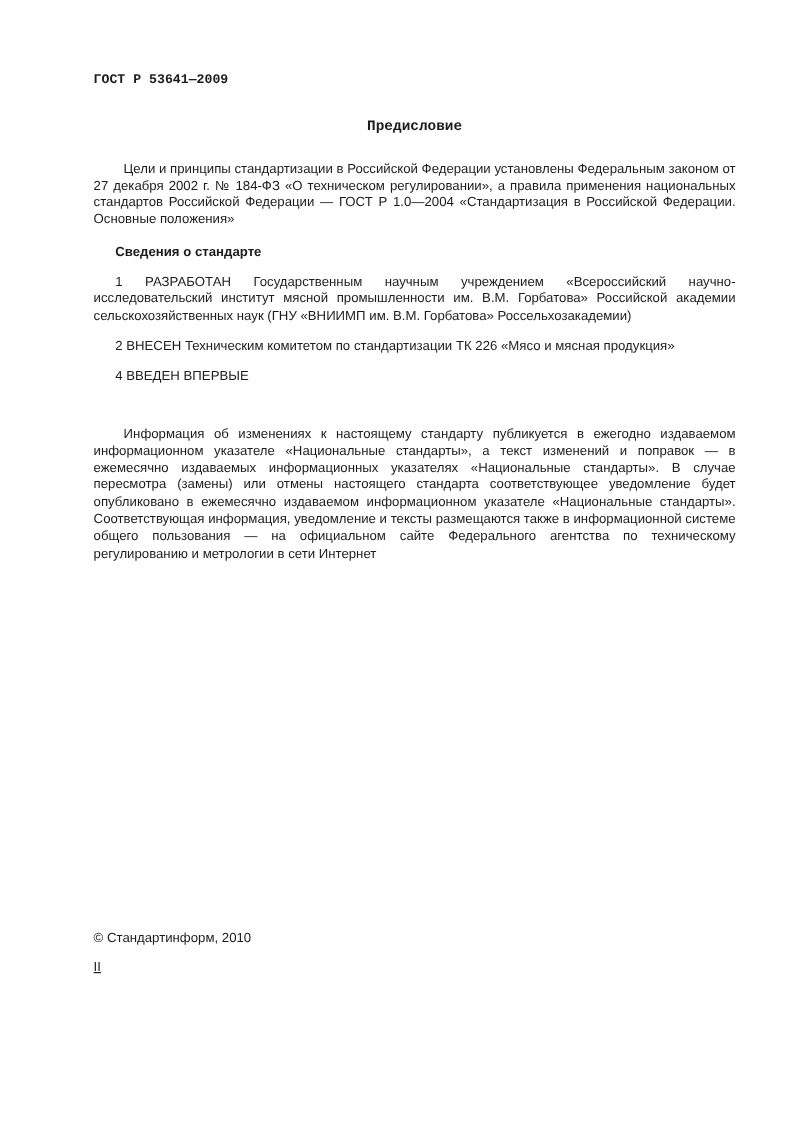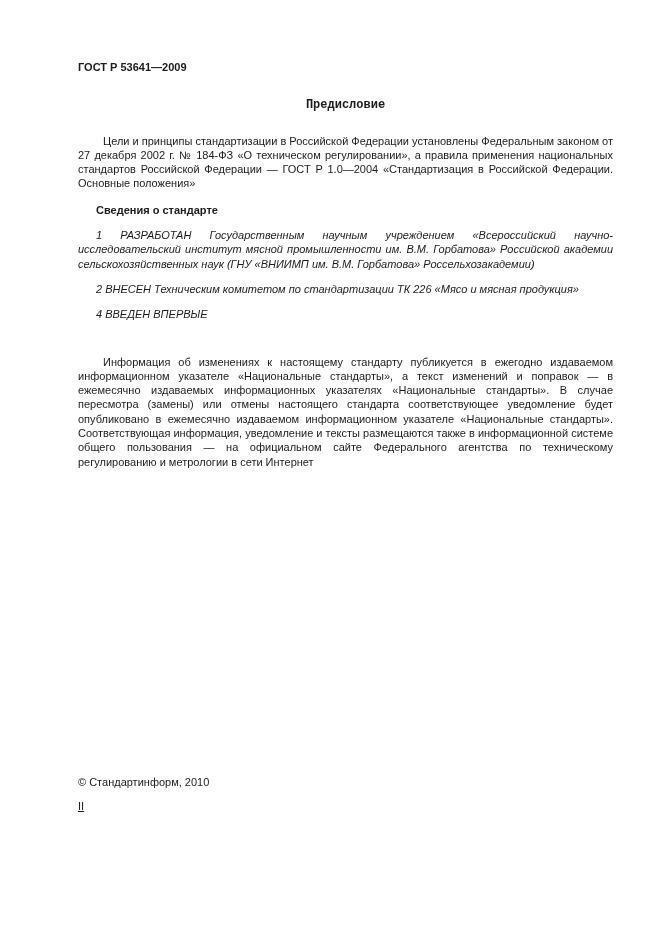--- a/index.html
+++ b/index.html
@@ -22,20 +22,21 @@
   .content {
     position: absolute;
     top: 60px;
     left: 78px;
     width: 535px;
   }
   .doc-number {
     font-weight: bold;
     font-size: 11px;
     margin: 0 0 24px 0;
+    font-family: Liberation Mono, monospace;
   }
   .page-title {
     font-weight: bold;
     font-size: 12px;
     text-align: center;
     margin: 0 0 21px 0;
     font-family: Liberation Mono, monospace;
   }
   p.body-par {
     margin: 0;
@@ -44,21 +45,20 @@
   }
   .info-heading {
     font-weight: bold;
     margin: 12px 0 0 0;
     text-indent: 18px;
   }
   .info-item {
     margin: 11px 0 0 0;
     text-align: justify;
     text-indent: 18px;
-    font-style: italic;
   }
   .notice {
     margin: 33px 0 0 0;
     text-align: justify;
     text-indent: 25px;
   }
   .footer-block {
     position: absolute;
     left: 78px;
     width: 535px;

